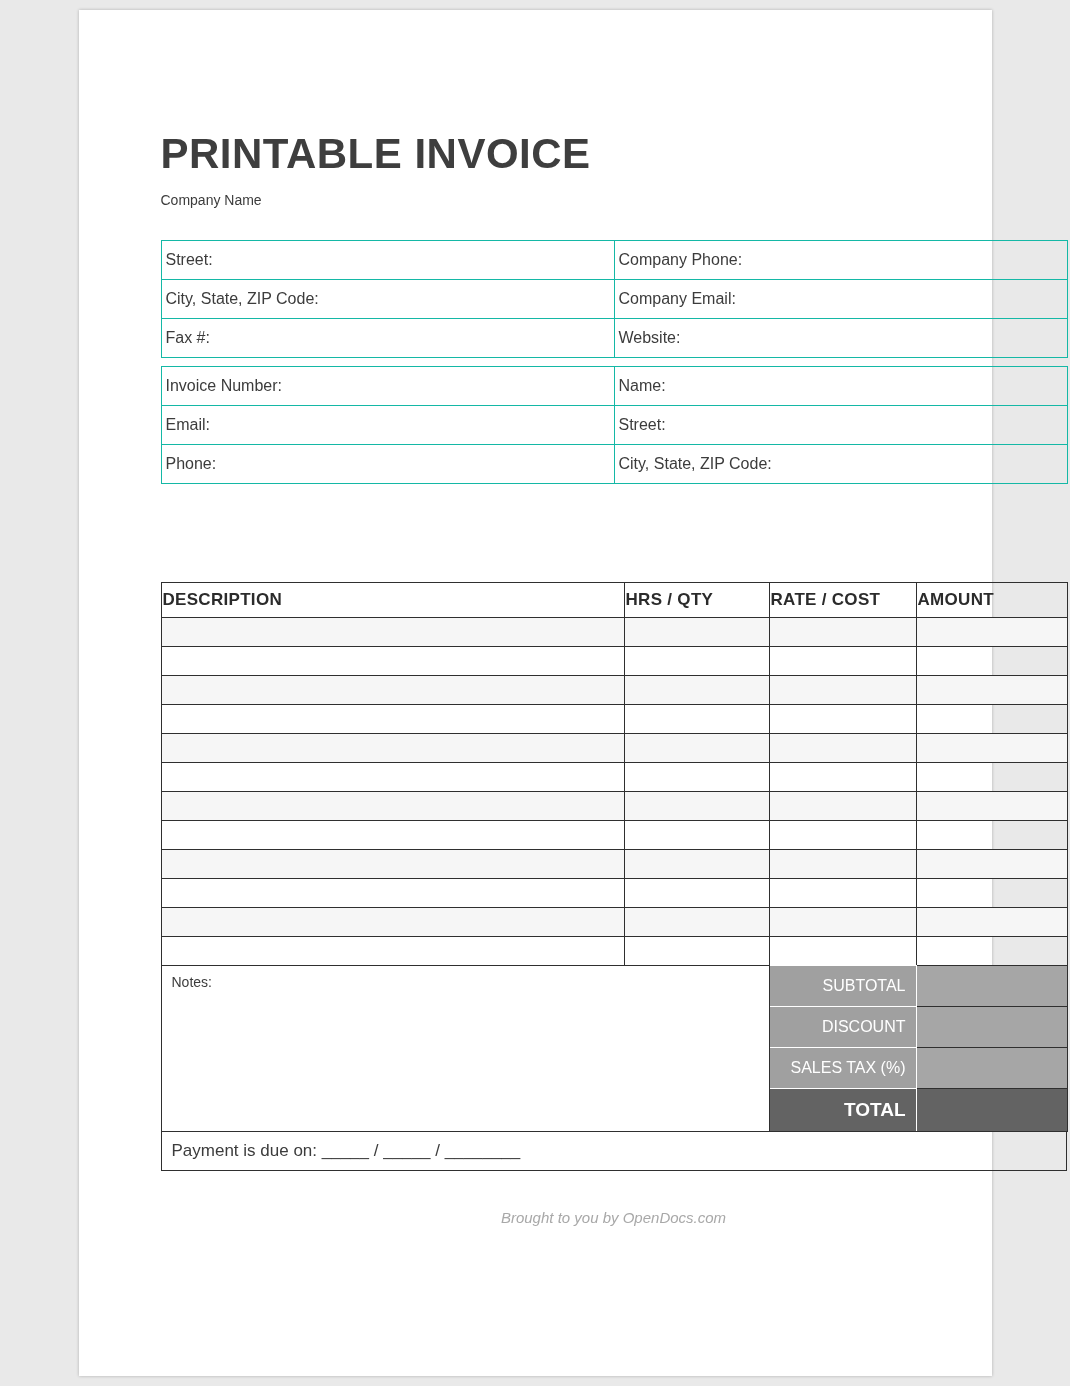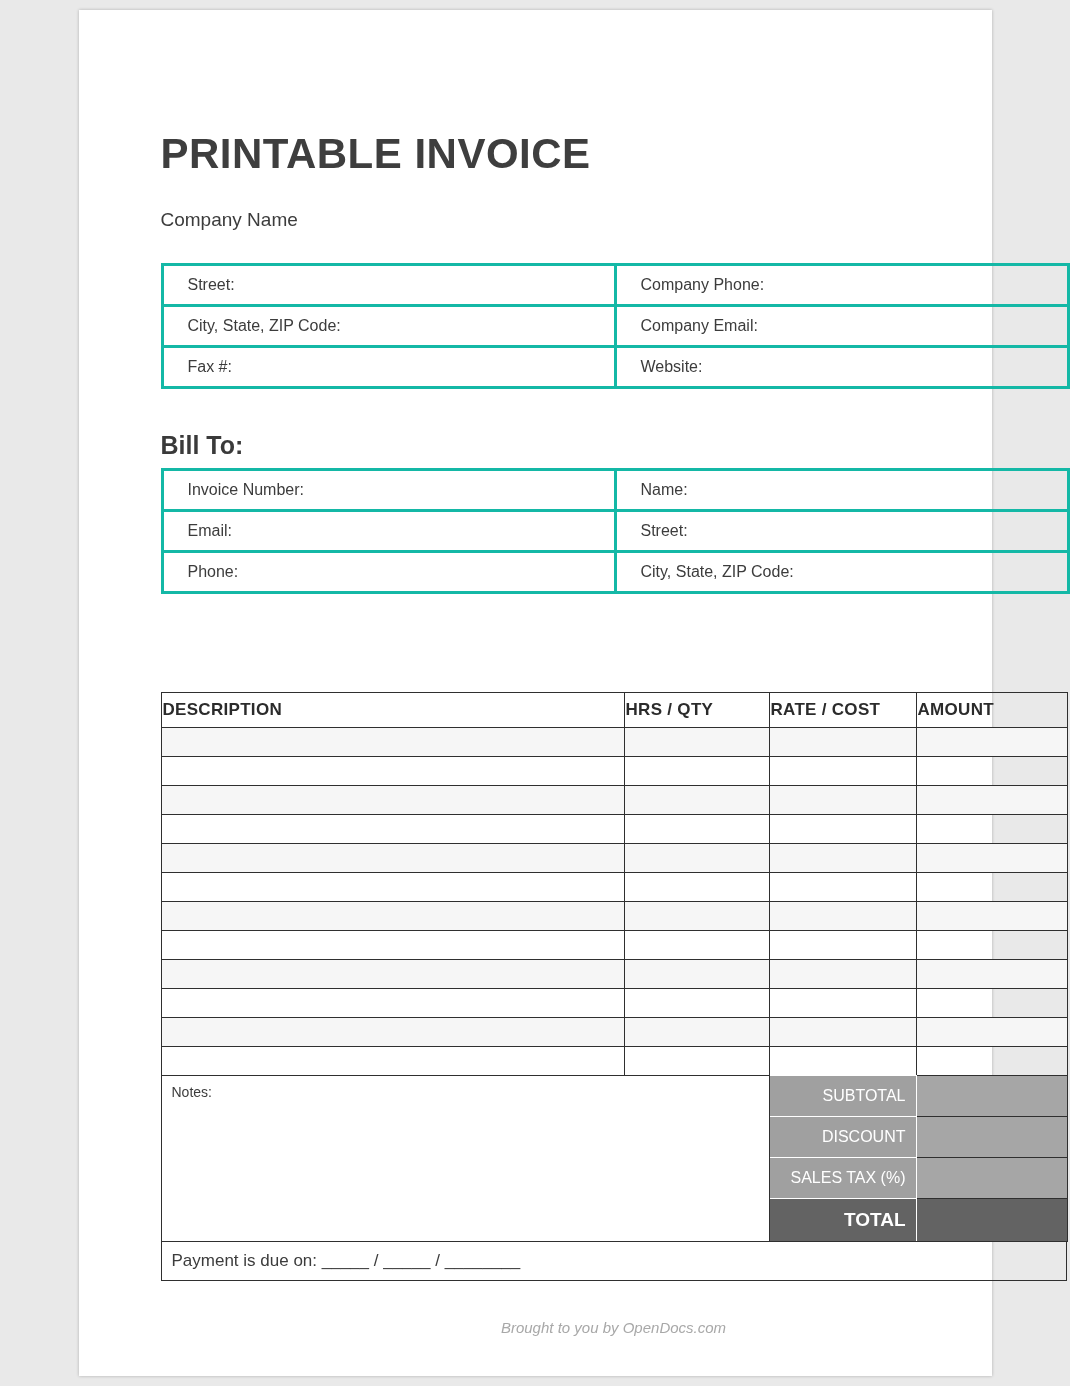--- a/index.html
+++ b/index.html
@@ -31,37 +31,37 @@
   .title {
     margin: 0;
     padding-top: 122px;
     font-size: 42px;
     font-weight: bold;
     letter-spacing: 0.5px;
     color: #3e3e3e;
     line-height: 1.05;
   }
   .company-name {
-    margin-top: 33px;
-    font-size: 19px;
+    margin-top: 16px;
+    font-size: 14px;
     color: #3c3c3c;
   }
 
   table.grid {
     border-collapse: collapse;
     width: 906px;
     table-layout: fixed;
   }
   table.info {
     margin-top: 32px;
   }
   table.info td {
-    border: 3px solid #14b8a6;
+    border: 1px solid #14b8a6;
     height: 38px;
-    padding: 0 24px;
+    padding: 0 4px;
     font-size: 16px;
     color: #3c3c3c;
     vertical-align: middle;
   }
   .bill-to {
     margin-top: 42px;
     font-size: 25px;
     font-weight: bold;
     color: #3a3a3a;
   }
@@ -186,21 +186,20 @@
           <td>City, State, ZIP Code:</td>
           <td>Company Email:</td>
         </tr>
         <tr>
           <td>Fax #:</td>
           <td>Website:</td>
         </tr>
       </tbody>
     </table>
 
-    <div class="bill-to">Bill To:</div>
 
     <table class="grid info billtable">
       <colgroup>
           <col style="width:453px">
           <col style="width:453px">
         </colgroup>
       <tbody>
         <tr>
           <td>Invoice Number:</td>
           <td>Name:</td>

